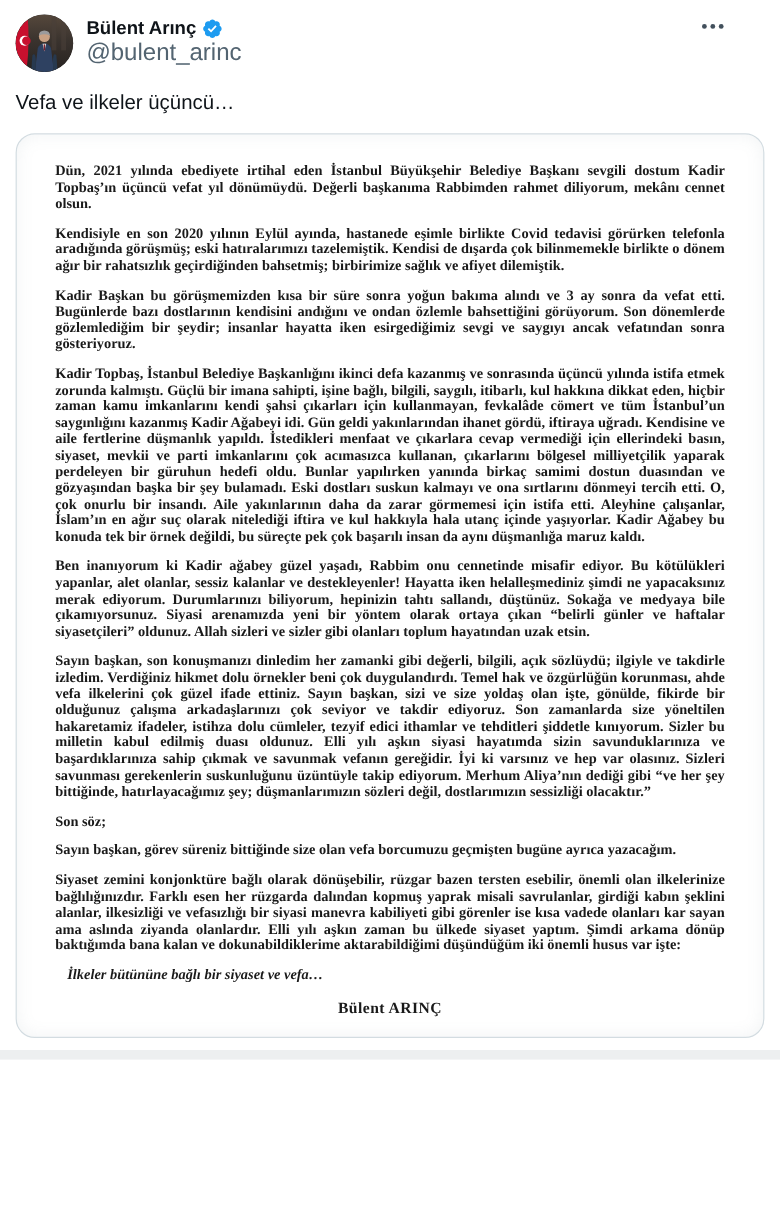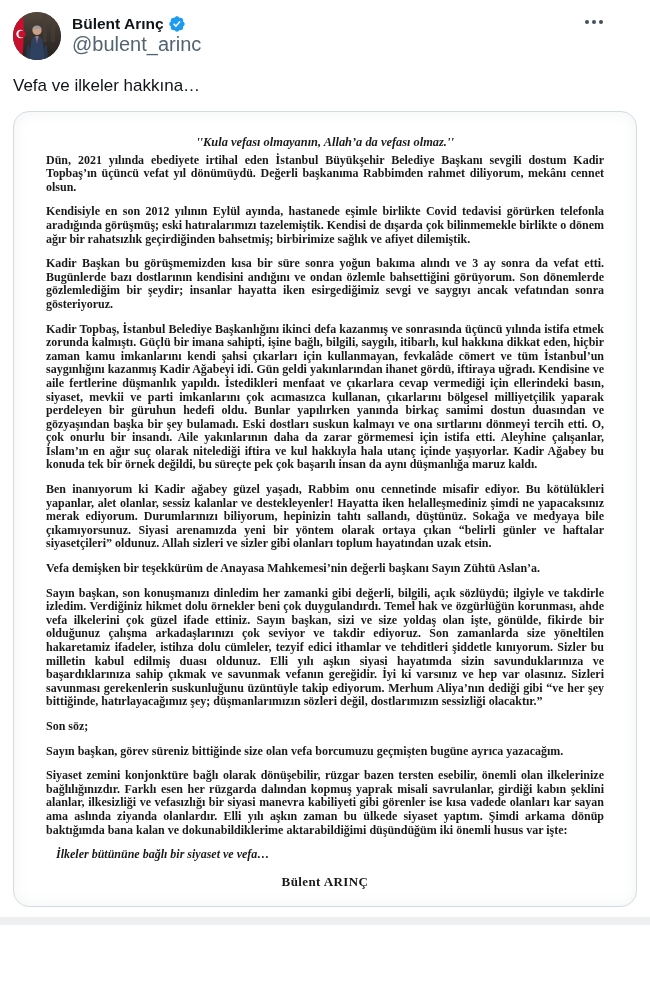--- a/index.html
+++ b/index.html
@@ -131,31 +131,29 @@
         <div class="handle">@bulent_arinc</div>
       </div>
 
       <div class="more" title="More">
         <i></i>
         <i></i>
         <i></i>
       </div>
     </header>
 
-    <div class="tweet-text">Vefa ve ilkeler hakkına…</div>
+    <div class="tweet-text">Vefa ve ilkeler üçüncü…</div>
 
     <figure class="letter-card">
       <div class="letter" id="letter">
-          <p class="lp lp-quote">''Kula vefası olmayanın, Allah’a da vefası olmaz.''</p>
           <p class="lp lp-body">Dün, 2021 yılında ebediyete irtihal eden İstanbul Büyükşehir Belediye Başkanı sevgili dostum Kadir Topbaş’ın üçüncü vefat yıl dönümüydü. Değerli başkanıma Rabbimden rahmet diliyorum, mekânı cennet olsun.</p>
-          <p class="lp lp-body">Kendisiyle en son 2012 yılının Eylül ayında, hastanede eşimle birlikte Covid tedavisi görürken telefonla aradığında görüşmüş; eski hatıralarımızı tazelemiştik. Kendisi de dışarda çok bilinmemekle birlikte o dönem ağır bir rahatsızlık geçirdiğinden bahsetmiş; birbirimize sağlık ve afiyet dilemiştik.</p>
+          <p class="lp lp-body">Kendisiyle en son 2020 yılının Eylül ayında, hastanede eşimle birlikte Covid tedavisi görürken telefonla aradığında görüşmüş; eski hatıralarımızı tazelemiştik. Kendisi de dışarda çok bilinmemekle birlikte o dönem ağır bir rahatsızlık geçirdiğinden bahsetmiş; birbirimize sağlık ve afiyet dilemiştik.</p>
           <p class="lp lp-body">Kadir Başkan bu görüşmemizden kısa bir süre sonra yoğun bakıma alındı ve 3 ay sonra da vefat etti. Bugünlerde bazı dostlarının kendisini andığını ve ondan özlemle bahsettiğini görüyorum. Son dönemlerde gözlemlediğim bir şeydir; insanlar hayatta iken esirgediğimiz sevgi ve saygıyı ancak vefatından sonra gösteriyoruz.</p>
           <p class="lp lp-body">Kadir Topbaş, İstanbul Belediye Başkanlığını ikinci defa kazanmış ve sonrasında üçüncü yılında istifa etmek zorunda kalmıştı. Güçlü bir imana sahipti, işine bağlı, bilgili, saygılı, itibarlı, kul hakkına dikkat eden, hiçbir zaman kamu imkanlarını kendi şahsi çıkarları için kullanmayan, fevkalâde cömert ve tüm İstanbul’un saygınlığını kazanmış Kadir Ağabeyi idi. Gün geldi yakınlarından ihanet gördü, iftiraya uğradı. Kendisine ve aile fertlerine düşmanlık yapıldı. İstedikleri menfaat ve çıkarlara cevap vermediği için ellerindeki basın, siyaset, mevkii ve parti imkanlarını çok acımasızca kullanan, çıkarlarını bölgesel milliyetçilik yaparak perdeleyen bir güruhun hedefi oldu. Bunlar yapılırken yanında birkaç samimi dostun duasından ve gözyaşından başka bir şey bulamadı. Eski dostları suskun kalmayı ve ona sırtlarını dönmeyi tercih etti. O, çok onurlu bir insandı. Aile yakınlarının daha da zarar görmemesi için istifa etti. Aleyhine çalışanlar, İslam’ın en ağır suç olarak nitelediği iftira ve kul hakkıyla hala utanç içinde yaşıyorlar. Kadir Ağabey bu konuda tek bir örnek değildi, bu süreçte pek çok başarılı insan da aynı düşmanlığa maruz kaldı.</p>
           <p class="lp lp-body">Ben inanıyorum ki Kadir ağabey güzel yaşadı, Rabbim onu cennetinde misafir ediyor. Bu kötülükleri yapanlar, alet olanlar, sessiz kalanlar ve destekleyenler! Hayatta iken helalleşmediniz şimdi ne yapacaksınız merak ediyorum. Durumlarınızı biliyorum, hepinizin tahtı sallandı, düştünüz. Sokağa ve medyaya bile çıkamıyorsunuz. Siyasi arenamızda yeni bir yöntem olarak ortaya çıkan “belirli günler ve haftalar siyasetçileri” oldunuz. Allah sizleri ve sizler gibi olanları toplum hayatından uzak etsin.</p>
-          <p class="lp lp-body">Vefa demişken bir teşekkürüm de Anayasa Mahkemesi’nin değerli başkanı Sayın Zühtü Aslan’a.</p>
           <p class="lp lp-body">Sayın başkan, son konuşmanızı dinledim her zamanki gibi değerli, bilgili, açık sözlüydü; ilgiyle ve takdirle izledim. Verdiğiniz hikmet dolu örnekler beni çok duygulandırdı. Temel hak ve özgürlüğün korunması, ahde vefa ilkelerini çok güzel ifade ettiniz. Sayın başkan, sizi ve size yoldaş olan işte, gönülde, fikirde bir olduğunuz çalışma arkadaşlarınızı çok seviyor ve takdir ediyoruz. Son zamanlarda size yöneltilen hakaretamiz ifadeler, istihza dolu cümleler, tezyif edici ithamlar ve tehditleri şiddetle kınıyorum. Sizler bu milletin kabul edilmiş duası oldunuz. Elli yılı aşkın siyasi hayatımda sizin savunduklarınıza ve başardıklarınıza sahip çıkmak ve savunmak vefanın gereğidir. İyi ki varsınız ve hep var olasınız. Sizleri savunması gerekenlerin suskunluğunu üzüntüyle takip ediyorum. Merhum Aliya’nın dediği gibi “ve her şey bittiğinde, hatırlayacağımız şey; düşmanlarımızın sözleri değil, dostlarımızın sessizliği olacaktır.”</p>
           <p class="lp lp-heading">Son söz;</p>
           <p class="lp lp-body">Sayın başkan, görev süreniz bittiğinde size olan vefa borcumuzu geçmişten bugüne ayrıca yazacağım.</p>
           <p class="lp lp-body">Siyaset zemini konjonktüre bağlı olarak dönüşebilir, rüzgar bazen tersten esebilir, önemli olan ilkelerinize bağlılığınızdır. Farklı esen her rüzgarda dalından kopmuş yaprak misali savrulanlar, girdiği kabın şeklini alanlar, ilkesizliği ve vefasızlığı bir siyasi manevra kabiliyeti gibi görenler ise kısa vadede olanları kar sayan ama aslında ziyanda olanlardır. Elli yılı aşkın zaman bu ülkede siyaset yaptım. Şimdi arkama dönüp baktığımda bana kalan ve dokunabildiklerime aktarabildiğimi düşündüğüm iki önemli husus var işte:</p>
           <p class="lp lp-italic">İlkeler bütününe bağlı bir siyaset ve vefa…</p>
           <p class="lp lp-signature">Bülent ARINÇ</p>
         </div>
     </figure>
 
   </article>

